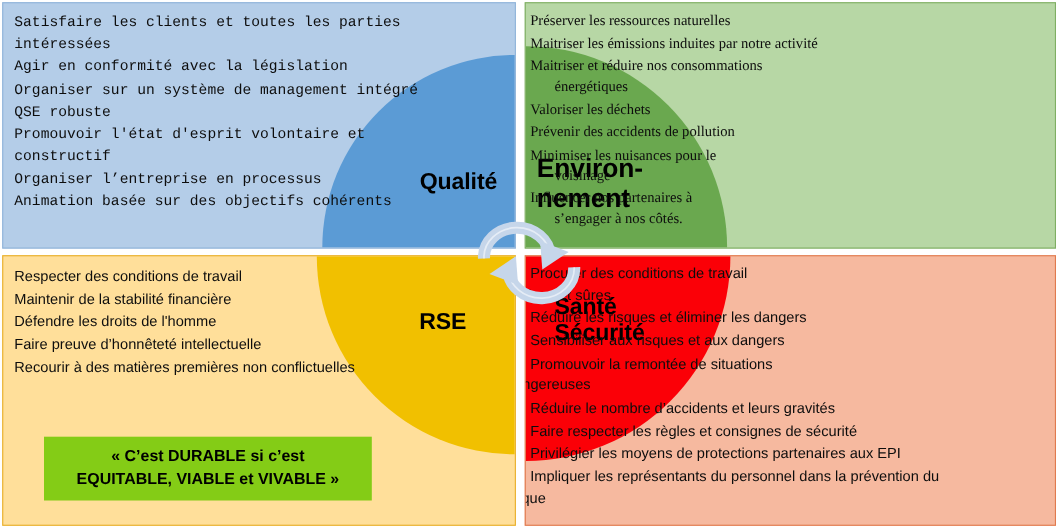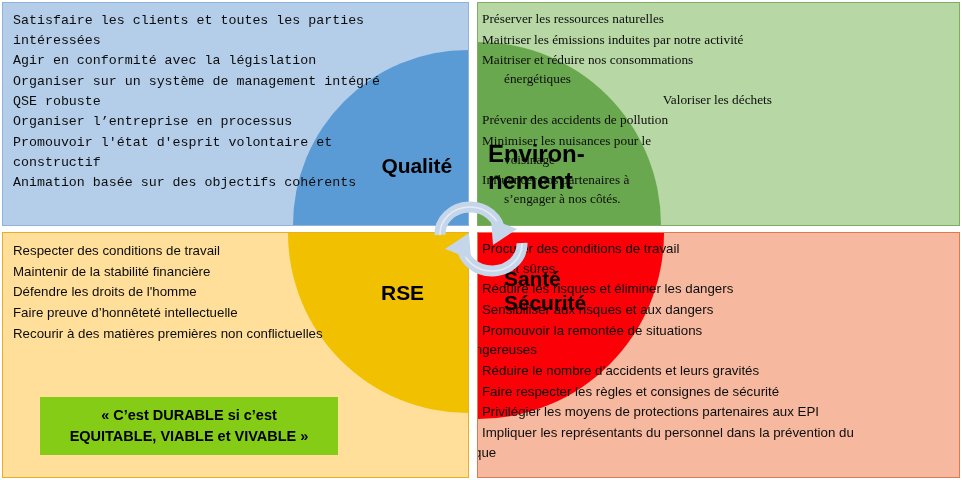--- a/index.html
+++ b/index.html
@@ -95,21 +95,21 @@
 
   
   .list-q { left: 10px; top: 8px; width: 390px; padding-left: 18px; font-family: Liberation Mono, monospace; }
 
   
   .list-e { left: 4px; top: 6px; width: 472px; font-family: Liberation Serif, serif; }
   .list-e li { padding-left: 0; }
   .e0 { margin-left: 6px;   width: 452px; }
   .e1 { margin-left: 60px;  width: 400px; }
   .e2 { margin-left: 114px; width: 330px; }
-  .e3 { margin-left: 168px; width: 290px; text-align: right; }
+  .e3 { margin-left: 168px; width: 290px; }
   .e4 { margin-left: 160px; width: 300px; }
   .e5 { margin-left: 196px; width: 250px; }
   .e6 { margin-left: 196px; width: 250px; }
   .e-hang { display: block; padding-left: 22px; margin-top: -1px; }
 
   
   .list-r { left: 10px; top: 8px; width: 390px; padding-left: 18px; }
 
   
   .list-s { left: 4px; top: 6px; width: 476px; }
@@ -161,22 +161,22 @@
 
 <div id="board">
 
   <div class="quad quad-q">
     <div class="wedge wedge-q"></div>
     <div class="wedge-title title-q">Qualité</div>
     <ul class="bl list-q">
       <li><span>Satisfaire les clients et toutes les parties intéressées</span></li>
       <li><span>Agir en conformité avec la législation</span></li>
       <li><span>Organiser sur un système de management intégré QSE robuste</span></li>
+      <li><span>Promouvoir l'état d'esprit volontaire et constructif</span></li>
       <li><span>Organiser l’entreprise en processus</span></li>
-      <li><span>Promouvoir l'état d'esprit volontaire et constructif</span></li>
       <li><span>Animation basée sur des objectifs cohérents</span></li>
     </ul>
   </div>
 
   <div class="quad quad-e">
     <div class="wedge wedge-e"></div>
     <div class="wedge-title title-e">
       <div>Environ-</div>
       <div>nement</div>
     </div>

